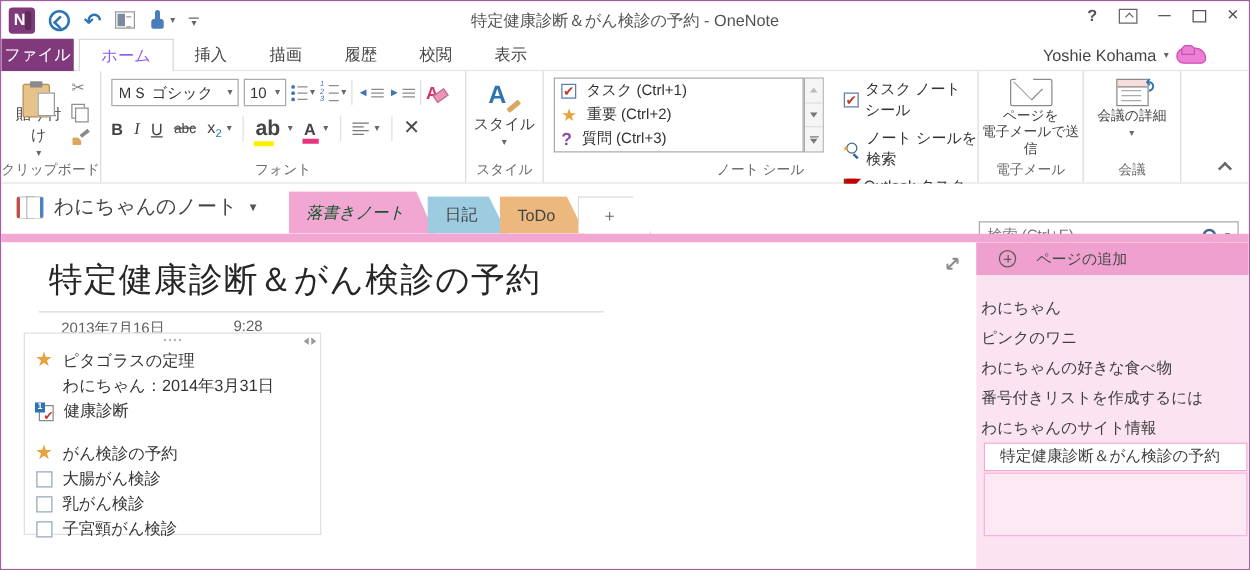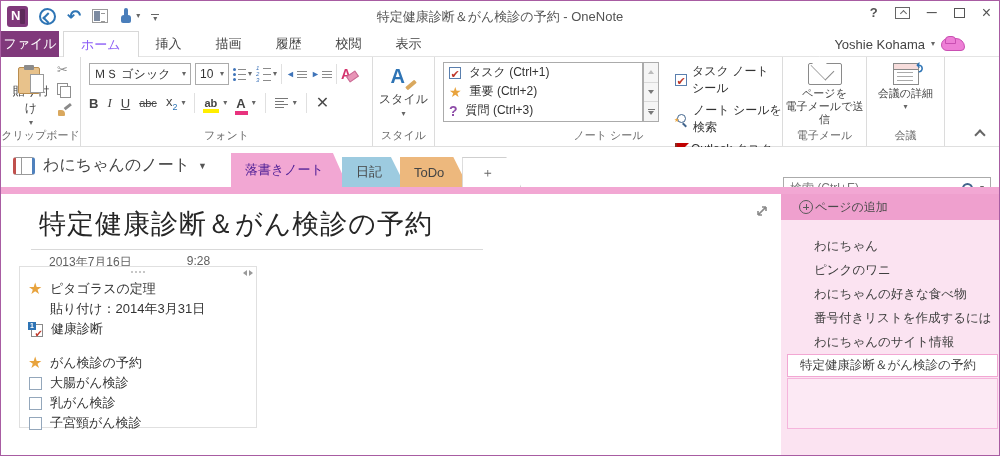--- a/index.html
+++ b/index.html
@@ -77,21 +77,21 @@
   .ico-lines .row { display:flex; align-items:center; gap:2px; }
   .dot { width:3px; height:3px; background:#3f74b9; border-radius:50%; }
   .ln { height:1px; background:#8b8b8b; width:8px; }
   .numglyph { font-size:6px; color:#3f74b9; line-height:4px; width:5px; }
   .ind-arrow { color:#3f74b9; font-size:9px; line-height:9px; }
   .eraserA { color:#d4356e; font-weight:bold; font-size:14px; position:relative; }
   .eraserA::after { content:""; position:absolute; right:-7px; bottom:2px; width:9px; height:5px; background:#e895b7; border:1px solid #c96b94; transform:rotate(-35deg); }
   .fbtn { font-size:13px; color:#444; }
   .f-bold { font-weight:bold; } .f-italic { font-style:italic; font-family:"Liberation Serif",serif; } .f-under { text-decoration:underline; }
   .f-strike { text-decoration:line-through; } .f-sub sub { font-size:9px; color:#2e74b5; }
-  .hl { position:relative; font-size:11px; font-weight:bold; }
+  .hl { position:relative; font-size:17px; font-weight:bold; }
   .hl::after { content:""; position:absolute; left:-1px; bottom:-4px; width:16px; height:4px; background:#ffee00; }
   .fc { position:relative; font-size:13px; font-weight:bold; }
   .fc::after { content:""; position:absolute; left:-1px; bottom:-4px; width:13px; height:4px; background:#e8337e; }
   .alignicon { display:flex; flex-direction:column; gap:2px; }
   .alignicon i { height:1px; background:#777; display:block; }
   .delx { font-size:16px; color:#4a4a4a; line-height:14px; }
   .vsep { width:1px; height:20px; background:#e0e0e0; }
 
   
   .g-style { width:62px; }
@@ -141,21 +141,21 @@
   
   .navbar { position:absolute; top:146px; left:0; right:0; height:40px; background:#fff; }
   .nbk { position:absolute; left:12px; top:8px; display:flex; align-items:center; gap:8px; font-size:16px; color:#444; }
   .bookicon { width:22px; height:17px; position:relative; }
   .bookicon::before, .bookicon::after { content:""; position:absolute; top:0; width:10px; height:16px; border:1px solid #9a9a9a; background:#fff; }
   .bookicon::before { left:0; border-radius:3px 0 0 3px; border-left:3px solid #c0504d; }
   .bookicon::after { right:0; border-radius:0 3px 3px 0; border-right:3px solid #4f81bd; }
   .nbk .caret { font-size:9px; color:#555; margin-top:2px; }
   .sectabs { position:absolute; left:230px; bottom:0; display:flex; align-items:flex-end; }
   .sectab { height:30px; display:flex; align-items:center; padding:0 24px 0 14px; font-size:13px; color:#444; clip-path:polygon(0 0, calc(100% - 15px) 0, 100% 100%, 0 100%); margin-right:-6px; }
-  .sectab.active { height:34px; color:#4c1d95; }
+  .sectab.active { height:34px; color:#14532d;font-style:italic; }
   .sectab.addtab { background:#fff; border:1px solid #cfcfcf; border-bottom:none; color:#666; padding:0 26px 0 18px; }
   .searchbox { position:absolute; right:8px; top:10px; width:208px; height:22px; border:1px solid #ababab; background:#fff; display:flex; align-items:center; padding:0 6px; gap:6px;margin-top:20px; }
   .searchbox .ph { font-size:12px; color:#767676; flex:1; }
   .mag2 { width:13px; height:13px; position:relative; }
   .mag2::before { content:""; position:absolute; left:1px; top:1px; width:7px; height:7px; border:2px solid #41648c; border-radius:50%; }
   .mag2::after { content:""; position:absolute; right:0; bottom:1px; width:5px; height:2px; background:#41648c; transform:rotate(45deg); }
 
   .pinkbar { position:absolute; top:186px; left:0; right:0; height:7px; background:#F2A7D3; }
 
   
@@ -177,27 +177,27 @@
   .noteline .indent { width:14px; flex:none; }
   .nstar { color:#e8a33d; font-size:16px; line-height:16px; width:14px; flex:none; }
   .ncheck { width:13px; height:13px; border:1px solid #94a7bb; background:#fff; flex:none; margin-left:1px; }
   .otask { width:15px; height:15px; position:relative; flex:none; }
   .otask .pg { position:absolute; right:0; bottom:0; width:12px; height:13px; border:1px solid #8a8a8a; background:#fff; }
   .otask .one { position:absolute; left:0; top:0; width:8px; height:8px; background:#2e74b5; color:#fff; font-size:7px; line-height:8px; text-align:center; font-weight:bold; }
   .otask .chk { position:absolute; right:0px; bottom:-2px; color:#c0392b; font-size:10px; line-height:10px; }
 
   
   .sidebar { position:absolute; top:0; right:0; bottom:0; width:218px; background:#FBE3F1; }
-  .sb-header { height:26px; background:#EFA0CE; display:flex; align-items:center; gap:2px; padding-left:18px; font-size:12px; color:#4a4a4a; }
+  .sb-header { height:26px; background:#EFA0CE; display:flex; align-items:center; gap:16px; padding-left:18px; font-size:12px; color:#4a4a4a; }
   .plus-circle { width:14px; height:14px; border:1px solid #5a5a5a; border-radius:50%; position:relative; flex:none; }
   .plus-circle::before, .plus-circle::after { content:""; position:absolute; background:#5a5a5a; }
   .plus-circle::before { left:3px; top:6px; width:6px; height:1px; }
   .plus-circle::after { left:6px; top:3px; width:1px; height:6px; }
   .pagelist { padding-top:14px; }
-  .pageitem { height:24px; line-height:24px; padding-left:33px; font-size:12.5px; color:#3f3f3f; white-space:nowrap; overflow:hidden; }
+  .pageitem { height:24px; line-height:24px; padding-left:4px; font-size:12.5px; color:#3f3f3f; white-space:nowrap; overflow:hidden; }
   .pageitem.selected { background:#fff; border:1px solid #F2A7D3; margin-left:6px; margin-right:1px; padding-left:12px; height:23px; line-height:21px; }
   .sb-emptybox { margin:1px 1px 0 6px; height:51px; background:#FCE9F4; border:1px solid #f5b5dc; }
 </style>
 </head>
 <body>
 
 <div class="window">
 
   <div class="titlebar">
     <div class="qat">
@@ -485,21 +485,21 @@
             <span class="r"></span>
           </span>
       </div>
       <div style="padding-top:12px;">
         <div class="noteline">
           <span class="nstar">★</span>
           <span>ピタゴラスの定理</span>
         </div>
         <div class="noteline">
           <span class="indent"></span>
-          <span>貼り付け：2014年3月31日</span>
+          <span>わにちゃん：2014年3月31日</span>
         </div>
         <div class="noteline">
           <span class="otask">
             <span class="pg"></span>
               <span class="one">1</span>
               <span class="chk">✔</span>
           </span>
           <span>健康診断</span>
         </div>
         <div class="noteline blank"></div>

